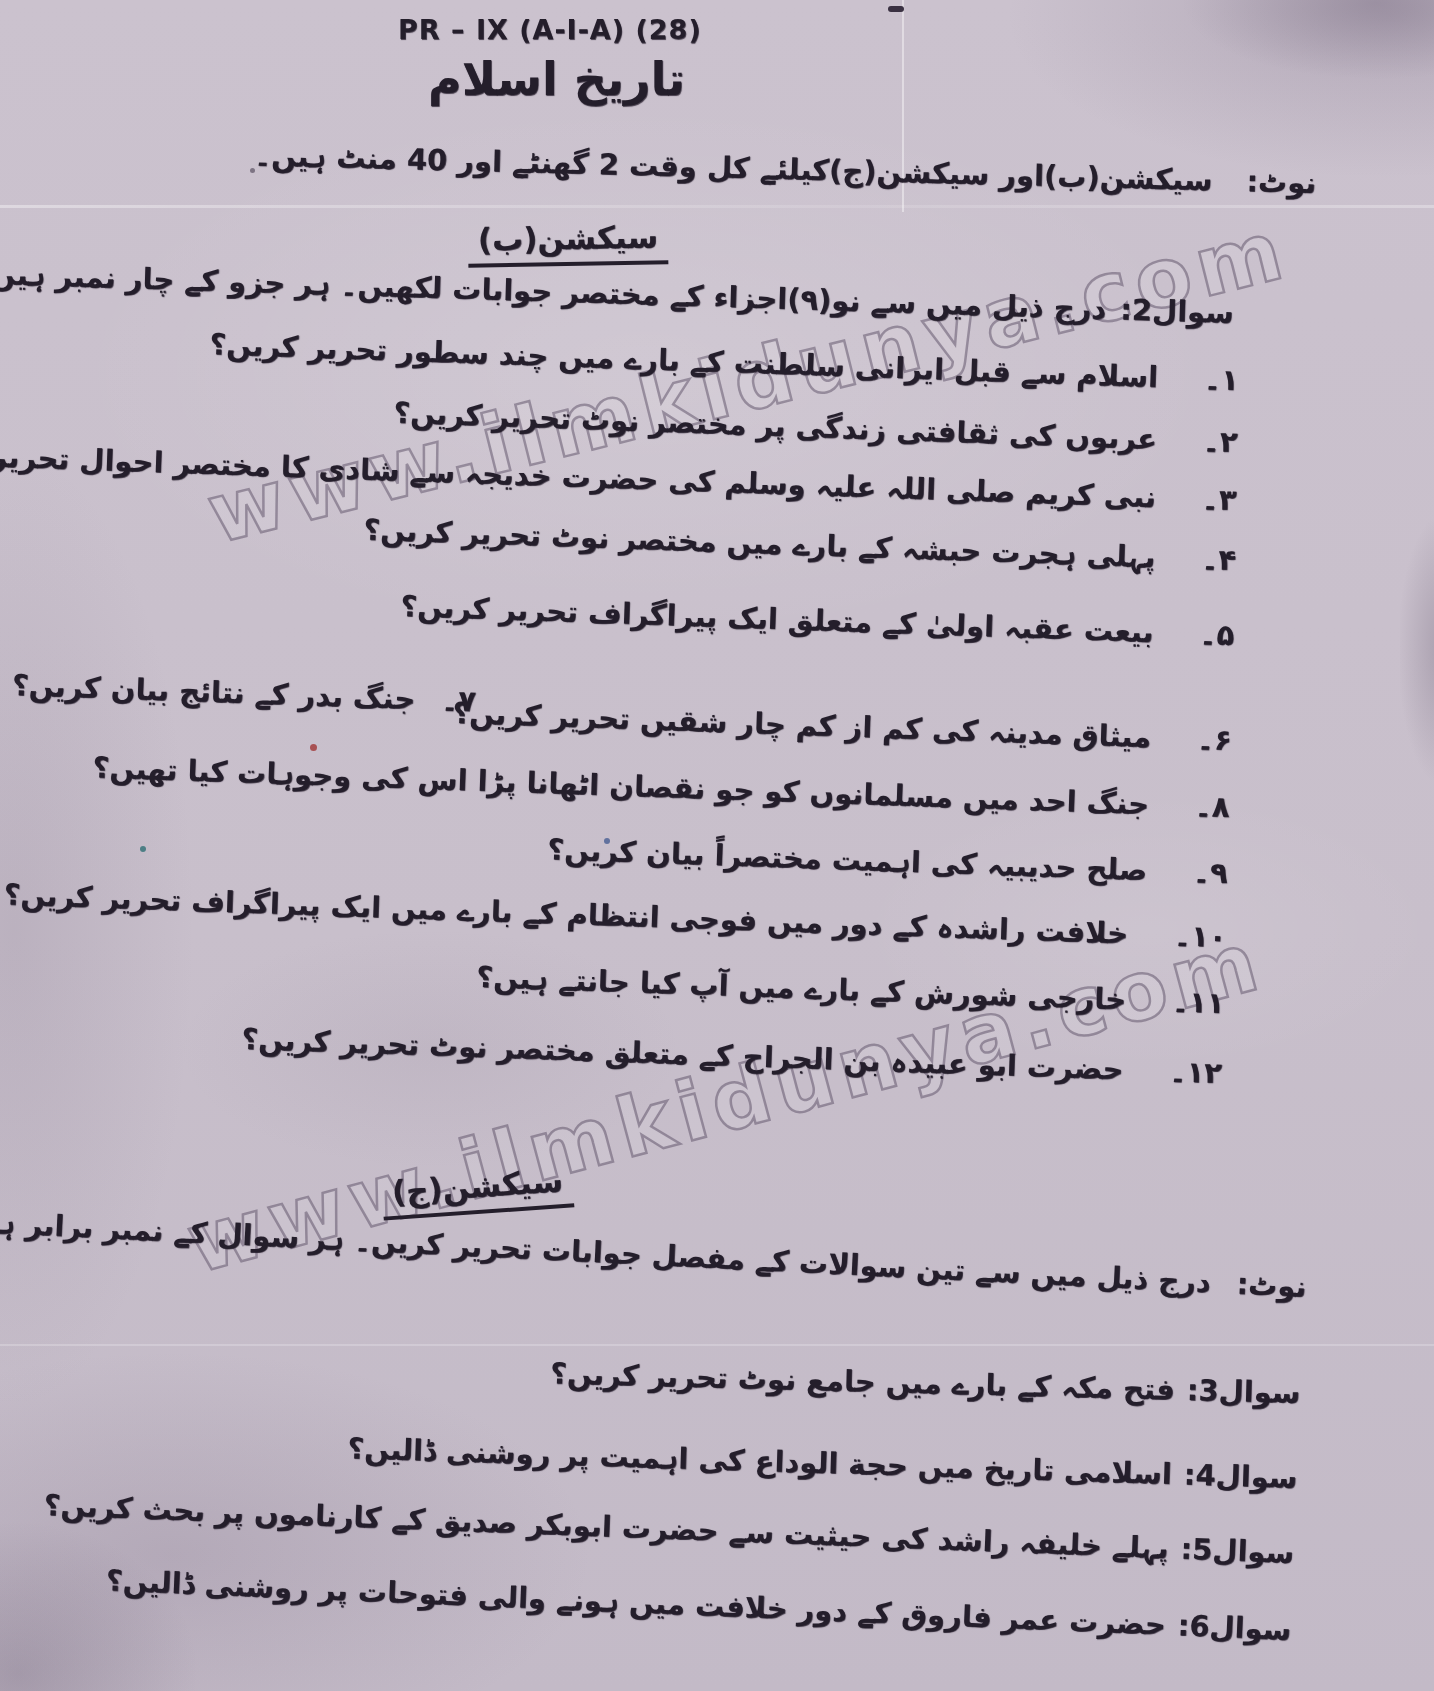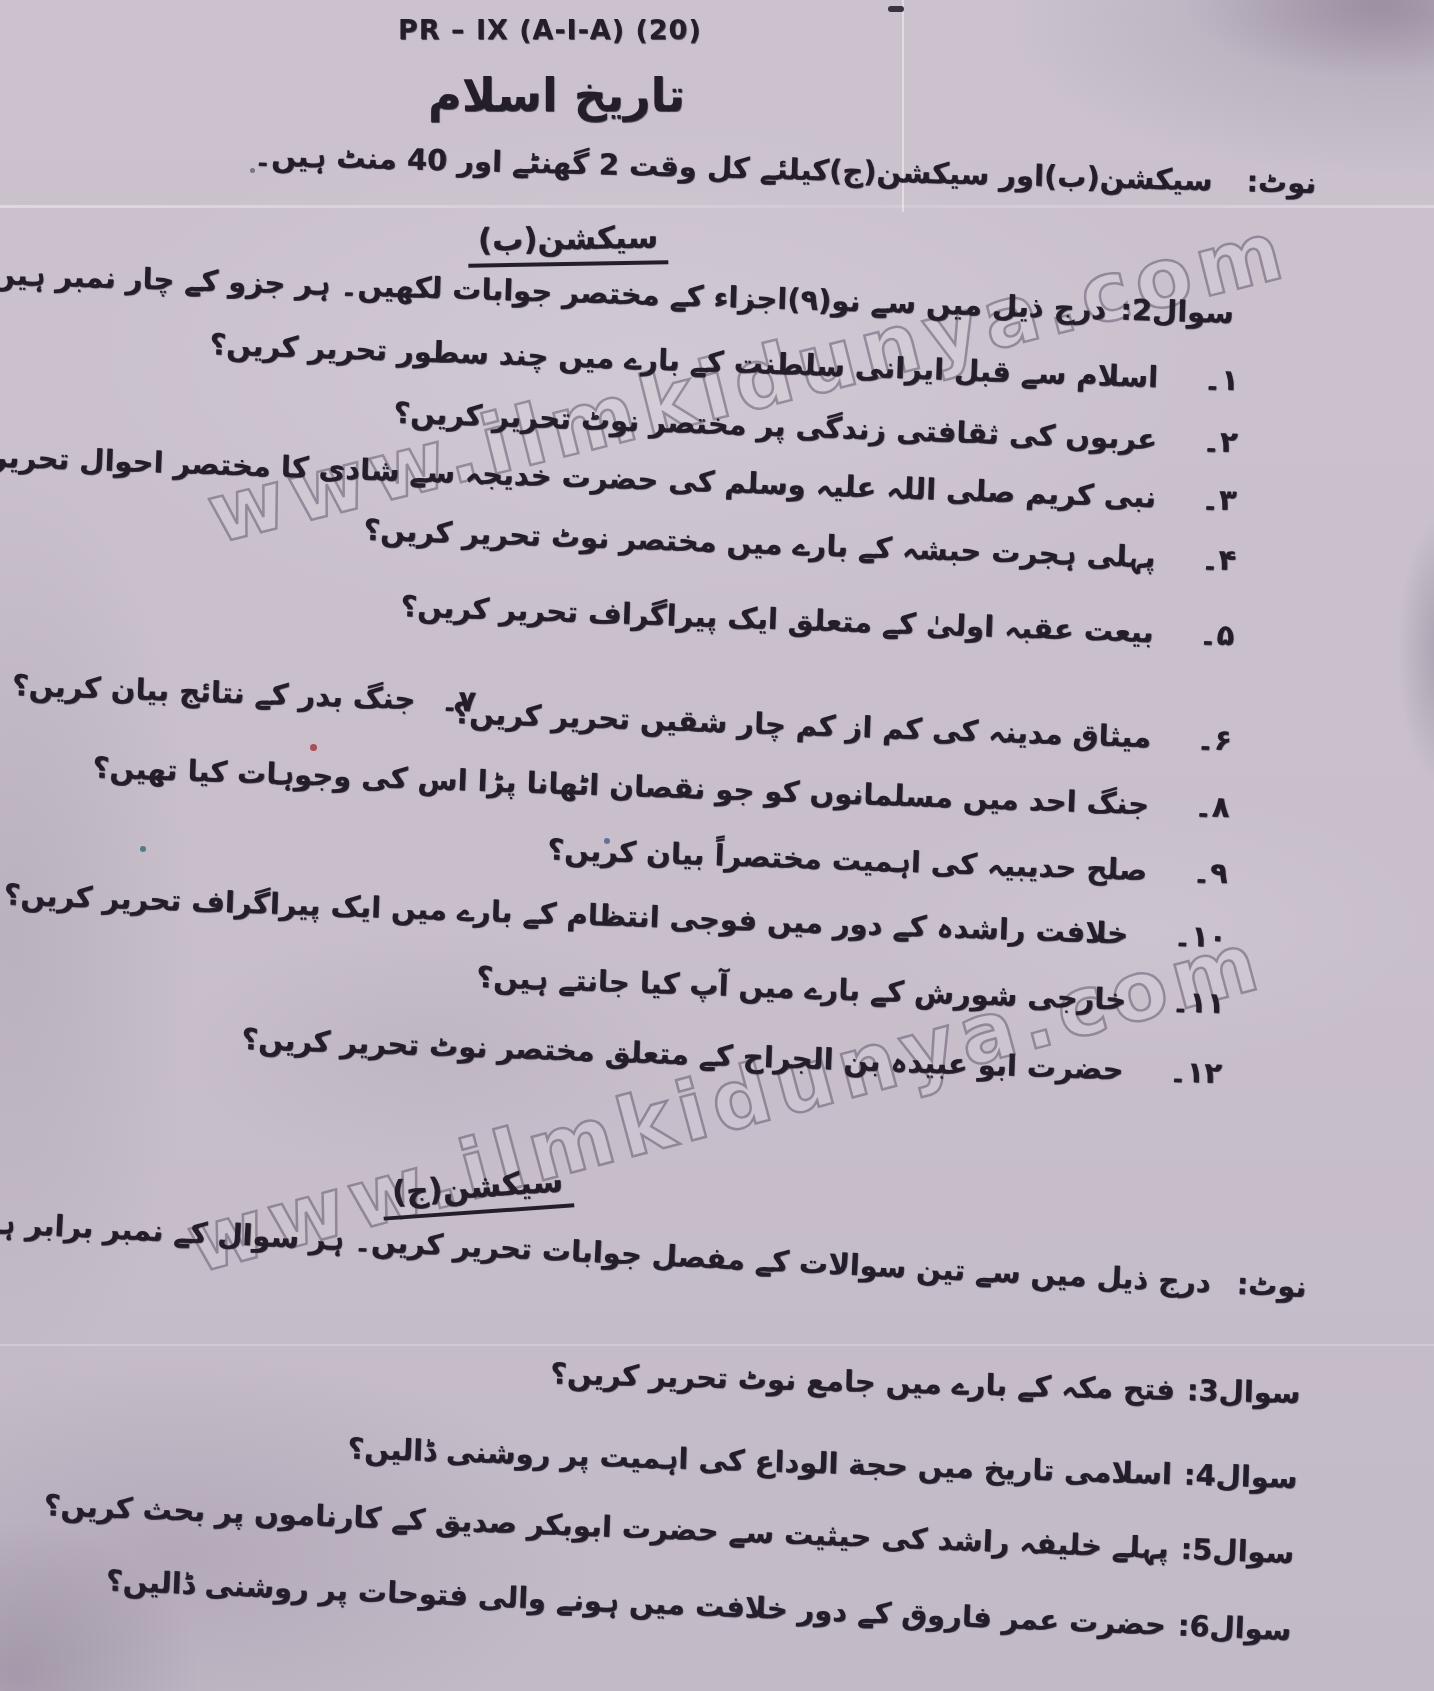--- a/index.html
+++ b/index.html
@@ -61,22 +61,22 @@
 <div class="smudge" style="left:1400px;top:520px;width:50px;height:260px;background:radial-gradient(ellipse at 90% 50%,rgba(90,78,100,.30),transparent 75%);"></div>
 <div class="speck" style="left:888px;top:6px;width:16px;height:6px;background:#3a3142;border-radius:3px;"></div>
 <div class="speck" style="left:310px;top:744px;width:7px;height:7px;background:#a03434;opacity:.8;"></div>
 <div class="speck" style="left:140px;top:846px;width:6px;height:6px;background:#2e6f74;opacity:.8;"></div>
 <div class="speck" style="left:604px;top:838px;width:6px;height:6px;background:#35508a;opacity:.7;"></div>
 <div class="speck" style="left:250px;top:168px;width:5px;height:5px;background:#4a4052;opacity:.6;"></div>
 
 <div class="watermark" style="left:210px;top:468px;transform:rotate(-14deg);">www.ilmkidunya.com</div>
 <div class="watermark" style="left:190px;top:1198px;transform:rotate(-15deg);">www.ilmkidunya.com</div>
 
-<div class="ink latin" style="left:398px;top:14px;font-size:27px;">PR – IX (A-I-A) (20)</div>
-<div class="ink" style="left:428px;top:68px;font-size:46px;letter-spacing:2px;">تاریخ اسلام</div>
+<div class="ink latin" style="left:398px;top:14px;font-size:27px;">PR – IX (A-I-A) (28)</div>
+<div class="ink" style="left:428px;top:52px;font-size:46px;letter-spacing:2px;">تاریخ اسلام</div>
 
 <div class="ink" style="right:118px;top:166px;transform:rotate(1.5deg);">
   <span class="label-gap">نوٹ:</span><span>سیکشن(ب)اور سیکشن(ج)کیلئے کل وقت 2 گھنٹے اور 40 منٹ ہیں۔</span>
 </div>
 
 <div class="ink heading" style="left:468px;top:220px;transform:rotate(-1deg);">سیکشن(ب)</div>
 
 <div class="ink" style="right:200px;top:296px;transform:rotate(1.8deg);">
   <span style="margin-left:14px;display:inline-block;">سوال2:</span><span>درج ذیل میں سے نو(۹)اجزاء کے مختصر جوابات لکھیں۔ ہر جزو کے چار نمبر ہیں۔</span>
 </div>

